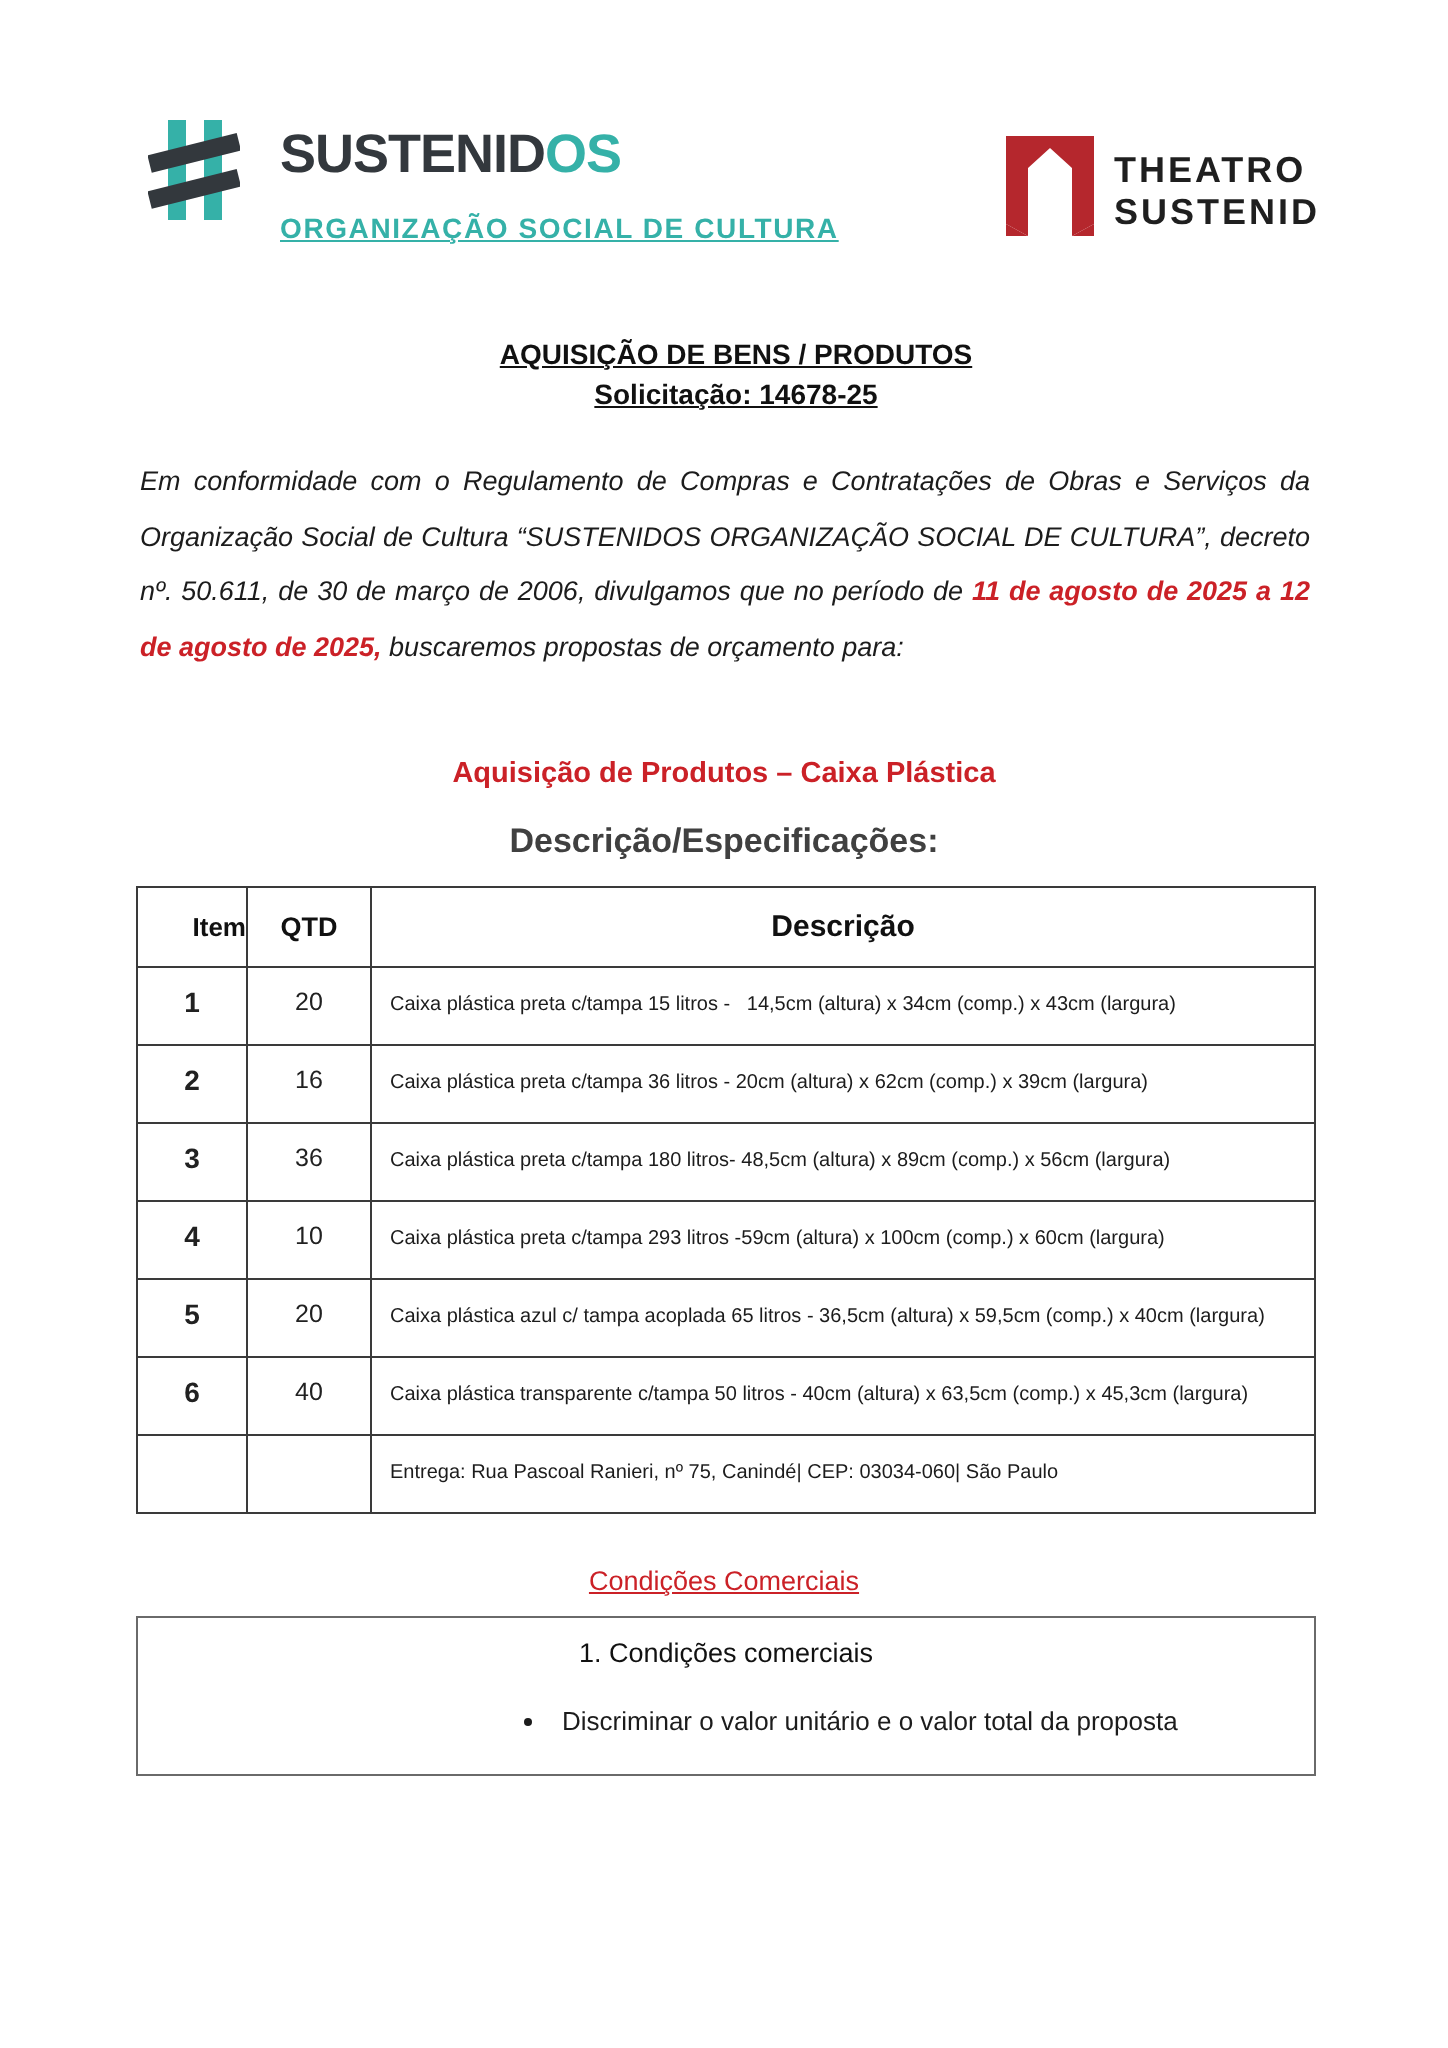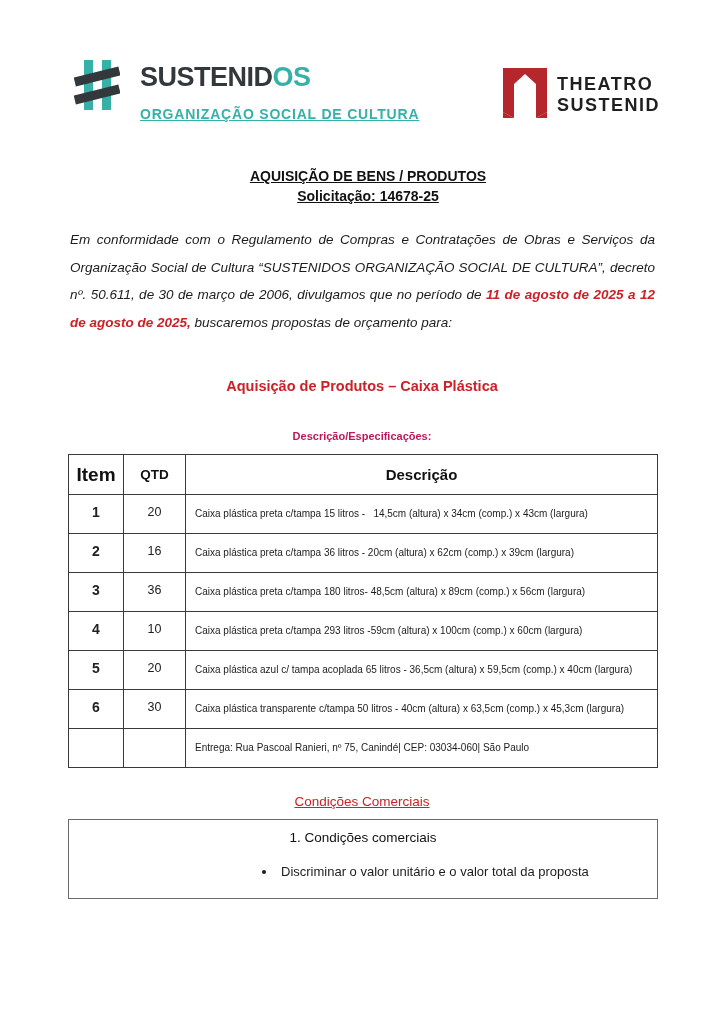--- a/index.html
+++ b/index.html
@@ -19,27 +19,27 @@
   
   .doc-title { text-align: center; margin-top: 44px; }
   .doc-title div { font-size: 14px; font-weight: 700; text-decoration: underline; line-height: 20px; color: #111; margin-left: 12px; }
 
   
   .intro { margin: 20px 69px 0 70px; font-size: 13.5px; line-height: 27.5px; text-align: justify; color: #1c1c1c; font-style: italic; }
   .intro .highlight { color: #cb2127; font-weight: 700; }
 
   
   .subject { text-align: center; margin-top: 42px; font-size: 14.5px; font-weight: 700; color: #cb2127; }
-  .spec { text-align: center; margin-top: 36px; font-size: 11px; font-weight: 700; color: #be185d; }
+  .spec { text-align: center; margin-top: 16px; font-size: 17px; font-weight: 700; color: #404040; }
 
   
   table.items { border-collapse: collapse; margin: 12px 0 0 68px; width: 590px; table-layout: fixed; }
   table.items th, table.items td { border: 1px solid #3a3a3a; vertical-align: top; }
   table.items th { height: 40px; vertical-align: middle; font-weight: 700; color: #111; }
-  th.col-item { width: 55px; font-size: 19px; }
+  th.col-item { width: 55px; font-size: 13px; text-align: right; }
   th.col-qtd  { width: 62px; font-size: 13.5px; }
   th.col-desc { font-size: 15px; }
   td.item-cell { text-align: center; font-weight: 700; font-size: 14px; padding-top: 9px; height: 38px; }
   td.qtd-cell  { text-align: center; font-size: 12.5px; padding-top: 10px; }
   td.desc-cell { font-size: 10px; line-height: 24px; padding: 7px 10px 7px 9px; white-space: pre-wrap; color: #1c1c1c; }
 
   
   .cond-heading { text-align: center; margin-top: 26px; font-size: 13.5px; font-weight: 400; color: #cb2127; text-decoration: underline; }
   .cond-box { margin: 10px 0 0 68px; width: 590px; border: 1px solid #6a6a6a; padding: 10px 0 14px 0; }
   .cond-box-title { text-align: center; font-size: 13.5px; font-weight: 400; color: #111; }
@@ -121,21 +121,21 @@
       <td class="qtd-cell">10</td>
       <td class="desc-cell">Caixa plástica preta c/tampa 293 litros -59cm (altura) x 100cm (comp.) x 60cm (largura)</td>
     </tr>
     <tr>
       <td class="item-cell">5</td>
       <td class="qtd-cell">20</td>
       <td class="desc-cell">Caixa plástica azul c/ tampa acoplada 65 litros - 36,5cm (altura) x 59,5cm (comp.) x 40cm (largura)</td>
     </tr>
     <tr>
       <td class="item-cell">6</td>
-      <td class="qtd-cell">30</td>
+      <td class="qtd-cell">40</td>
       <td class="desc-cell">Caixa plástica transparente c/tampa 50 litros - 40cm (altura) x 63,5cm (comp.) x 45,3cm (largura)</td>
     </tr>
     <tr>
       <td class="item-cell"></td>
       <td class="qtd-cell"></td>
       <td class="desc-cell">Entrega: Rua Pascoal Ranieri, nº 75, Canindé| CEP: 03034-060| São Paulo</td>
     </tr>
   </tbody>
 </table>
 

